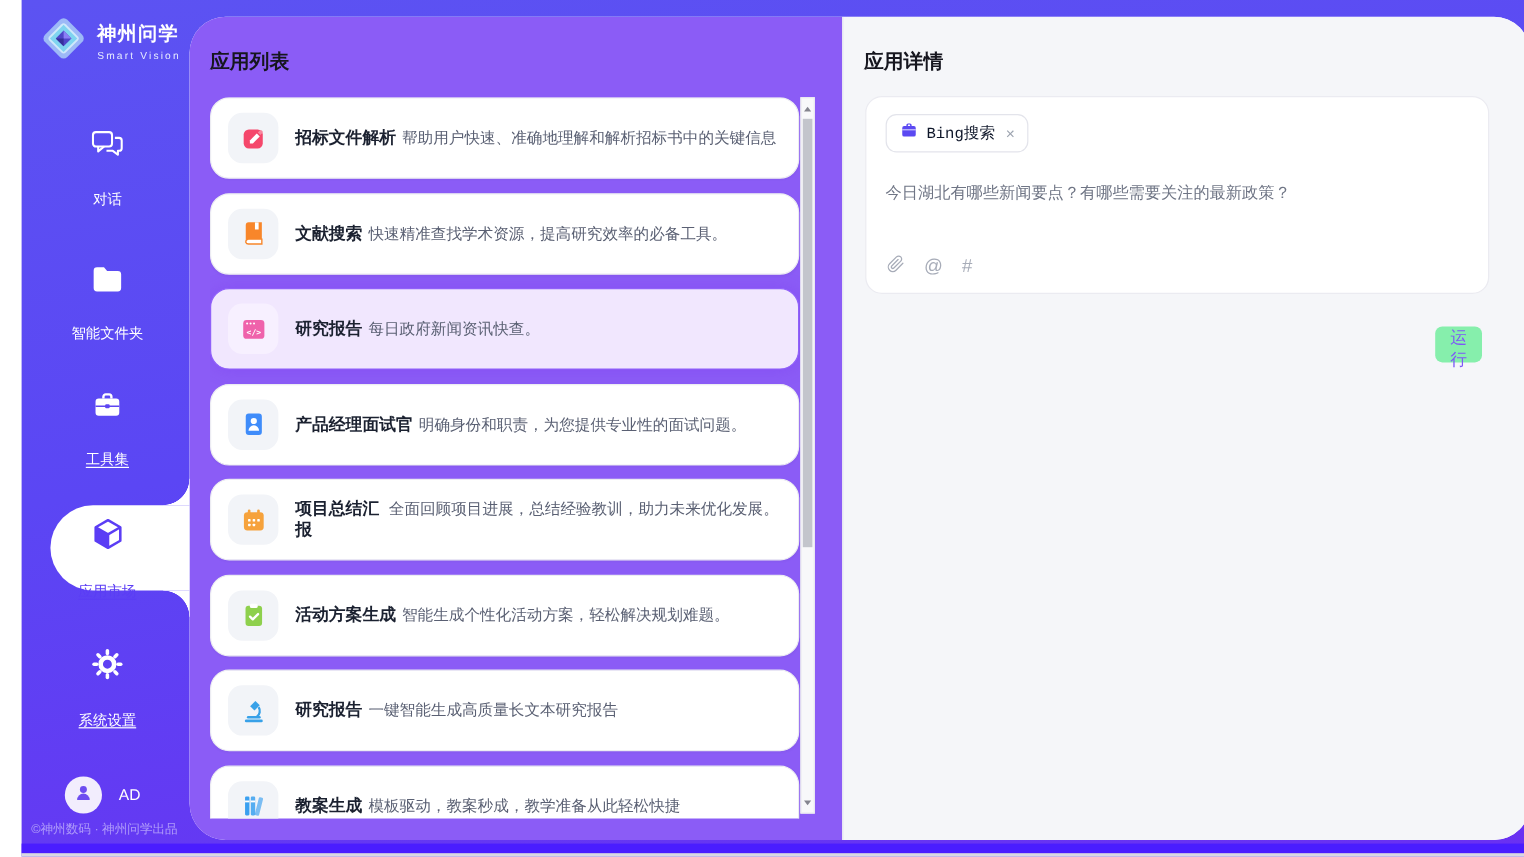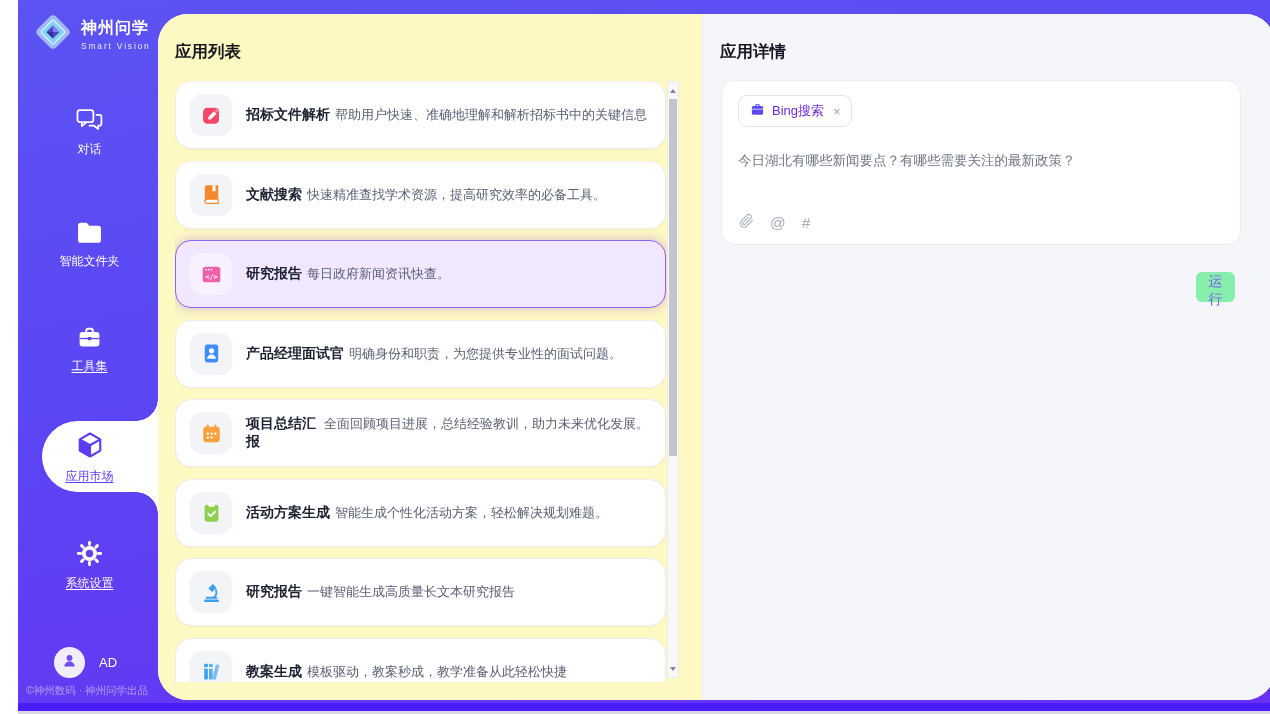--- a/index.html
+++ b/index.html
@@ -14,21 +14,21 @@
     margin-left:18px;
   }
   .bottom-bar{position:absolute;left:0;right:0;bottom:3px;height:8px;background:#4a1dff;}
   .bottom-edge{position:absolute;left:0;right:0;bottom:0;height:3px;background:#d9d9e2;}
 
   
   .sidebar{position:absolute;left:0;top:0;width:140px;height:703px;}
   .logo{position:absolute;left:14px;top:11px;display:flex;align-items:center;gap:7px;}
   .logo-text .t1{font-size:16px;font-weight:bold;color:#fff;letter-spacing:1px;}
   .logo-text .t2{font-size:8.5px;color:#e7ecff;letter-spacing:1.8px;margin-top:2px;}
-  .nav-item{position:absolute;left:0;width:143px;display:flex;flex-direction:column;align-items:center;gap:4px;cursor:pointer;z-index:3;}
+  .nav-item{position:absolute;left:0;width:143px;display:flex;flex-direction:column;align-items:center;gap:20px;cursor:pointer;z-index:3;}
   .nav-label{font-size:12px;color:#ffffff;}
   .nav-item.active .nav-label{color:#5b3df5;}
   .ul{text-decoration:underline;text-underline-offset:2px;}
   .nav-chat{top:108px;} .nav-folder{top:221px;} .nav-toolbox{top:325px;}
   .nav-market{top:430px;} .nav-gear{top:540px;}
   .active-bubble{
     position:absolute;left:24px;top:421px;width:116px;height:71px;
     background:#ffffff;border-radius:36px 0 0 36px;z-index:2;
   }
   .active-bubble::before{
@@ -45,21 +45,21 @@
   .side-footer{position:absolute;left:8px;top:684px;width:150px;font-size:10.5px;color:rgba(233,229,255,0.55);z-index:3;}
 
   
   .panel{
     position:absolute;left:140px;top:14px;width:1117px;height:686px;
     border-radius:30px;background:#fdfdff;overflow:hidden;
   }
   .col-title{position:absolute;left:17px;top:27px;margin:0;font-size:16.5px;font-weight:bold;color:#16161f;}
 
   
-  .list-col{position:absolute;left:0;top:0;bottom:0;width:544px;background:#fef9c3;}
+  .list-col{position:absolute;left:0;top:0;bottom:0;width:544px;background:#8b5cf6;}
   .list-viewport{position:absolute;left:17px;top:67px;width:494px;height:601px;overflow:hidden;}
   .app-card{
     box-sizing:border-box;width:491px;height:68px;margin-bottom:11.5px;
     background:#ffffff;border:1px solid #ececf2;border-radius:16px;
     display:flex;align-items:center;gap:14px;padding:0 16px 0 14px;
     box-shadow:0 1px 2px rgba(16,24,40,0.03);cursor:pointer;
   }
   .app-card.selected{
     border:1.5px solid #9061f9;background:#f1e7fe;
     box-shadow:0 0 12px rgba(124,58,237,0.35);
@@ -88,21 +88,21 @@
   }
   .detail-card{
     position:absolute;left:18px;top:66px;width:520px;height:165px;box-sizing:border-box;
     background:#ffffff;border:1px solid #ebebf1;border-radius:14px;padding:14px 16px;
     cursor:text;
   }
   .tool-tag{
     display:inline-flex;align-items:center;gap:7px;height:32px;box-sizing:border-box;
     padding:0 10px 0 11px;background:#fff;border:1px solid #e3e4eb;border-radius:9px;
   }
-  .tag-label{font-size:13px;color:#6d28d9;}
+  .tag-label{font-size:13px;color:#0f172a;font-family:Liberation Mono, monospace;}
   .tag-close{font-size:13px;color:#9ca3af;margin-left:2px;cursor:pointer;line-height:1;}
   .question{margin-top:25px;font-size:13.5px;color:#6f7585;}
   .tools-row{position:absolute;left:17px;bottom:11px;display:flex;align-items:center;gap:16px;}
   .tool-glyph{font-size:15.5px;color:#a7acb8;line-height:1;cursor:pointer;}
   .run-btn{
     position:absolute;top:258px;right:40px;width:39px;height:30px;
     background:#86efac;color:#7e57f7;font-size:14px;border:none;border-radius:6px;
     font-family:inherit;cursor:pointer;
   }
 </style>

